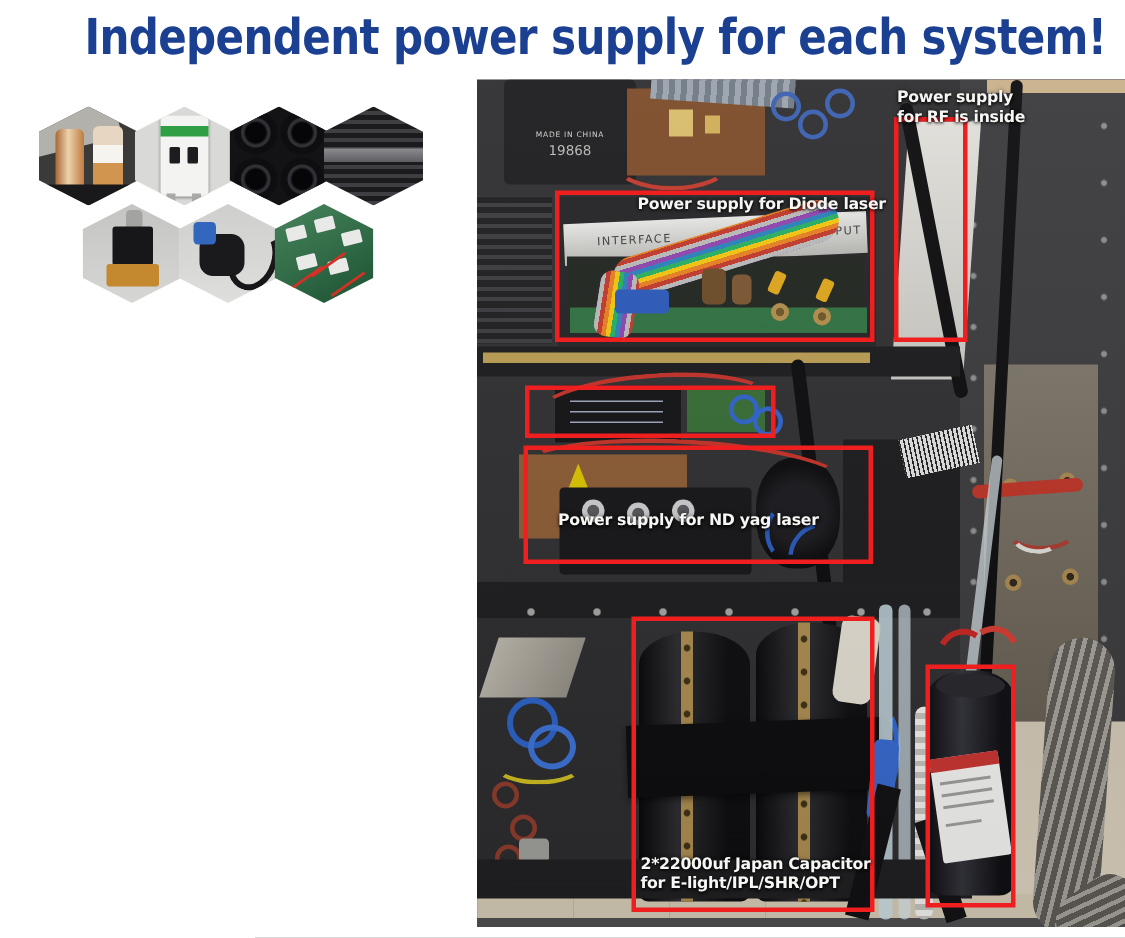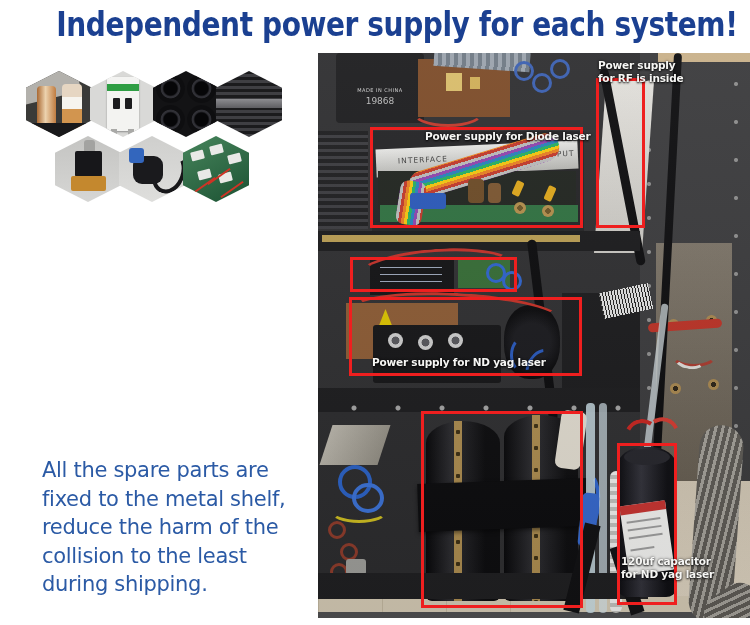--- a/index.html
+++ b/index.html
@@ -184,21 +184,21 @@
   .rb-nd{left:31px;top:244px;width:233px;height:79px;}
   .rb-jc{left:103px;top:358px;width:162px;height:197px;}
   .rb-120{left:299px;top:390px;width:60px;height:162px;}
   
   .plabel{position:absolute;z-index:50;color:#f6f6f4;font-size:10.5px;font-weight:bold;
           letter-spacing:-.2px;line-height:1.22;white-space:pre-line;
           text-shadow:0 1px 2px rgba(0,0,0,.85),0 0 3px rgba(0,0,0,.6);}
   .lb-rf{left:280px;top:6px;}
   .lb-diode{left:107px;top:77px;white-space:nowrap;}
   .lb-el{left:36px;top:207px;white-space:nowrap;}
-  .lb-nd{left:54px;top:303px;white-space:nowrap;}
+  .lb-nd{left:54px;top:288px;white-space:nowrap;}
   .lb-jc{left:109px;top:517px;}
   .lb-120{left:303px;top:502px;}
 </style>
 </head>
 <body>
 
 <div class="canvas">
 
   <div class="title">Independent power supply for each system!</div>
 
@@ -239,25 +239,20 @@
     <div class="p pa"></div>
     <div class="p pb"></div>
     <div class="p pc2"></div>
     <div class="p pd"></div>
     <div class="p pe"></div>
     <div class="w wa"></div>
     <div class="w wb"></div>
     <div class="w wc"></div>
   </div>
 
-  <div class="para para2">All the spare parts are
-fixed to the metal shelf,
-reduce the harm of the
-collision to the least
-during shipping.</div>
 
   <div class="photo">
 
     <div class="ph rp"></div>
     <div class="ph tan"></div>
     <div class="ph riv1"></div>
     <div class="ph riv2"></div>
     <div class="ph term"></div>
     <div class="ph brass b1"></div>
     <div class="ph brass b2"></div>
@@ -379,17 +374,17 @@
     <div class="redbox rb-rf"></div>
     <div class="redbox rb-el"></div>
     <div class="redbox rb-nd"></div>
     <div class="redbox rb-jc"></div>
     <div class="redbox rb-120"></div>
 
     <div class="plabel lb-rf">Power supply
 for RF is inside</div>
     <div class="plabel lb-diode">Power supply for Diode laser</div>
     <div class="plabel lb-nd">Power supply for ND yag laser</div>
-    <div class="plabel lb-120">120uf capacitor
-for ND yag laser</div>
+    <div class="plabel lb-jc">2*22000uf Japan Capacitor
+for E-light/IPL/SHR/OPT</div>
   </div>
 
 </div>
 
 </body></html>

